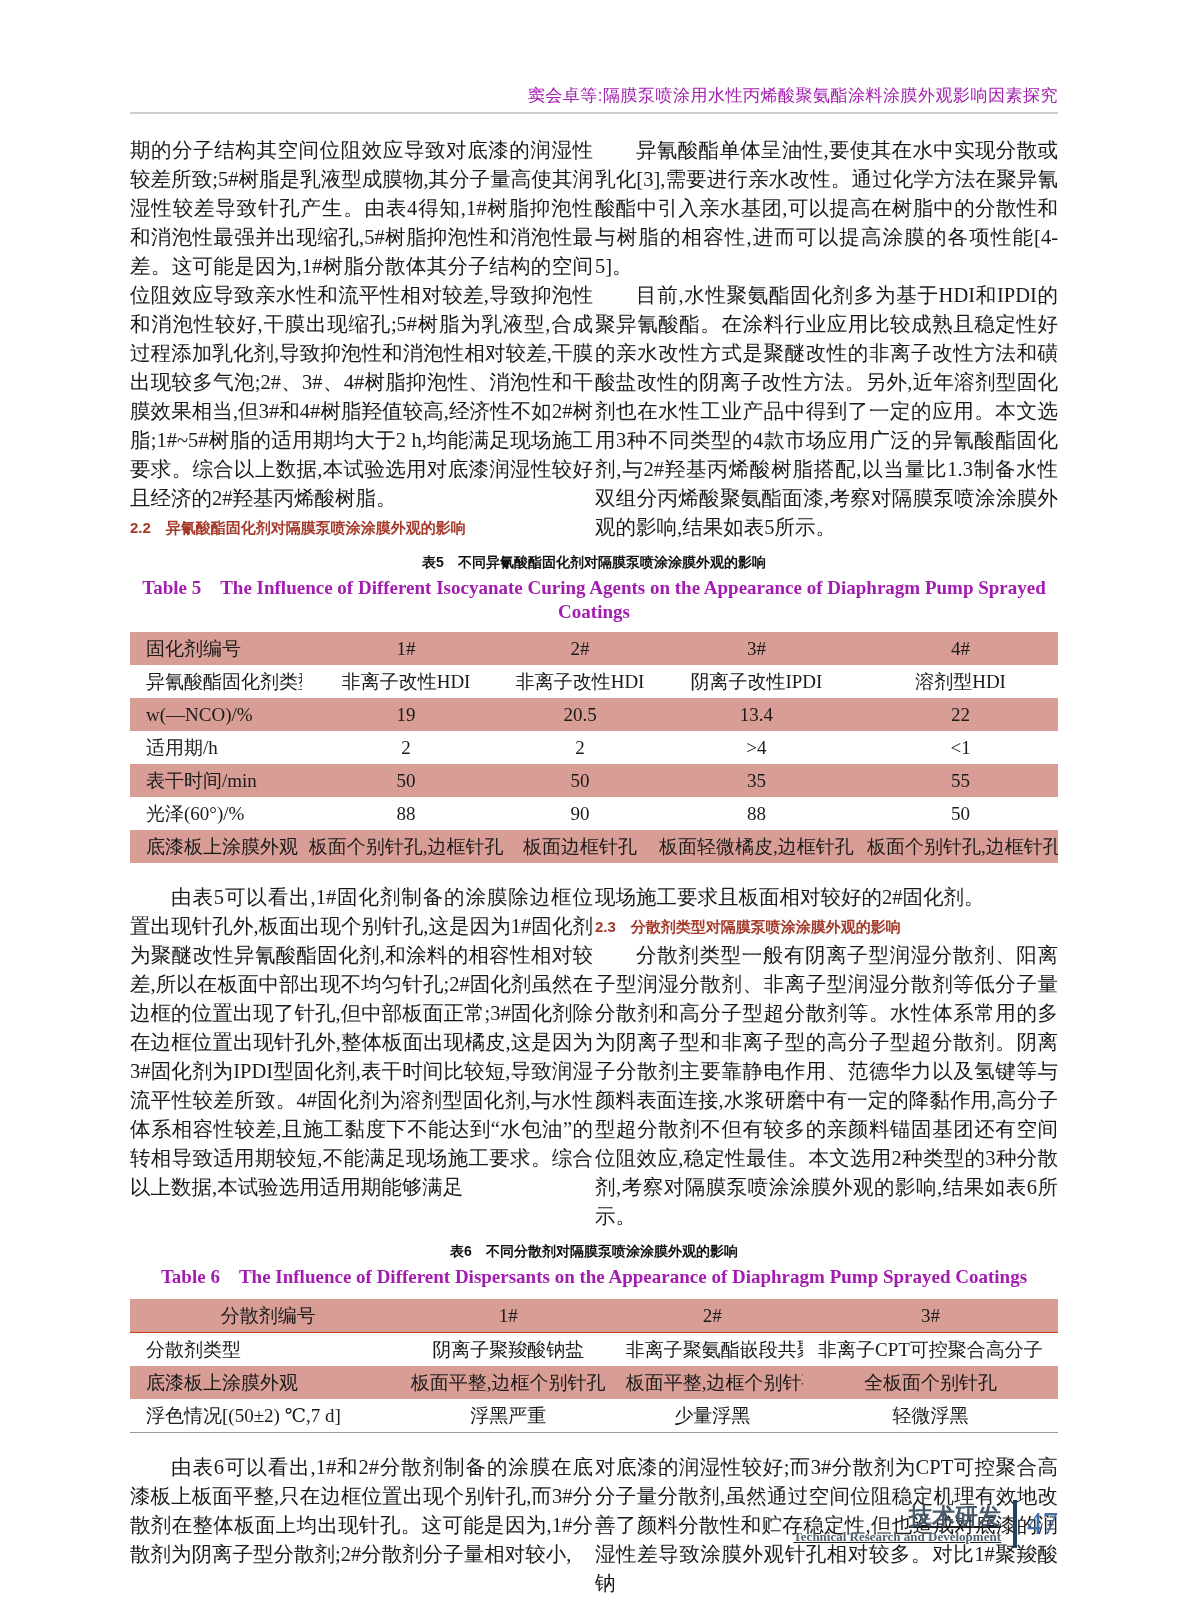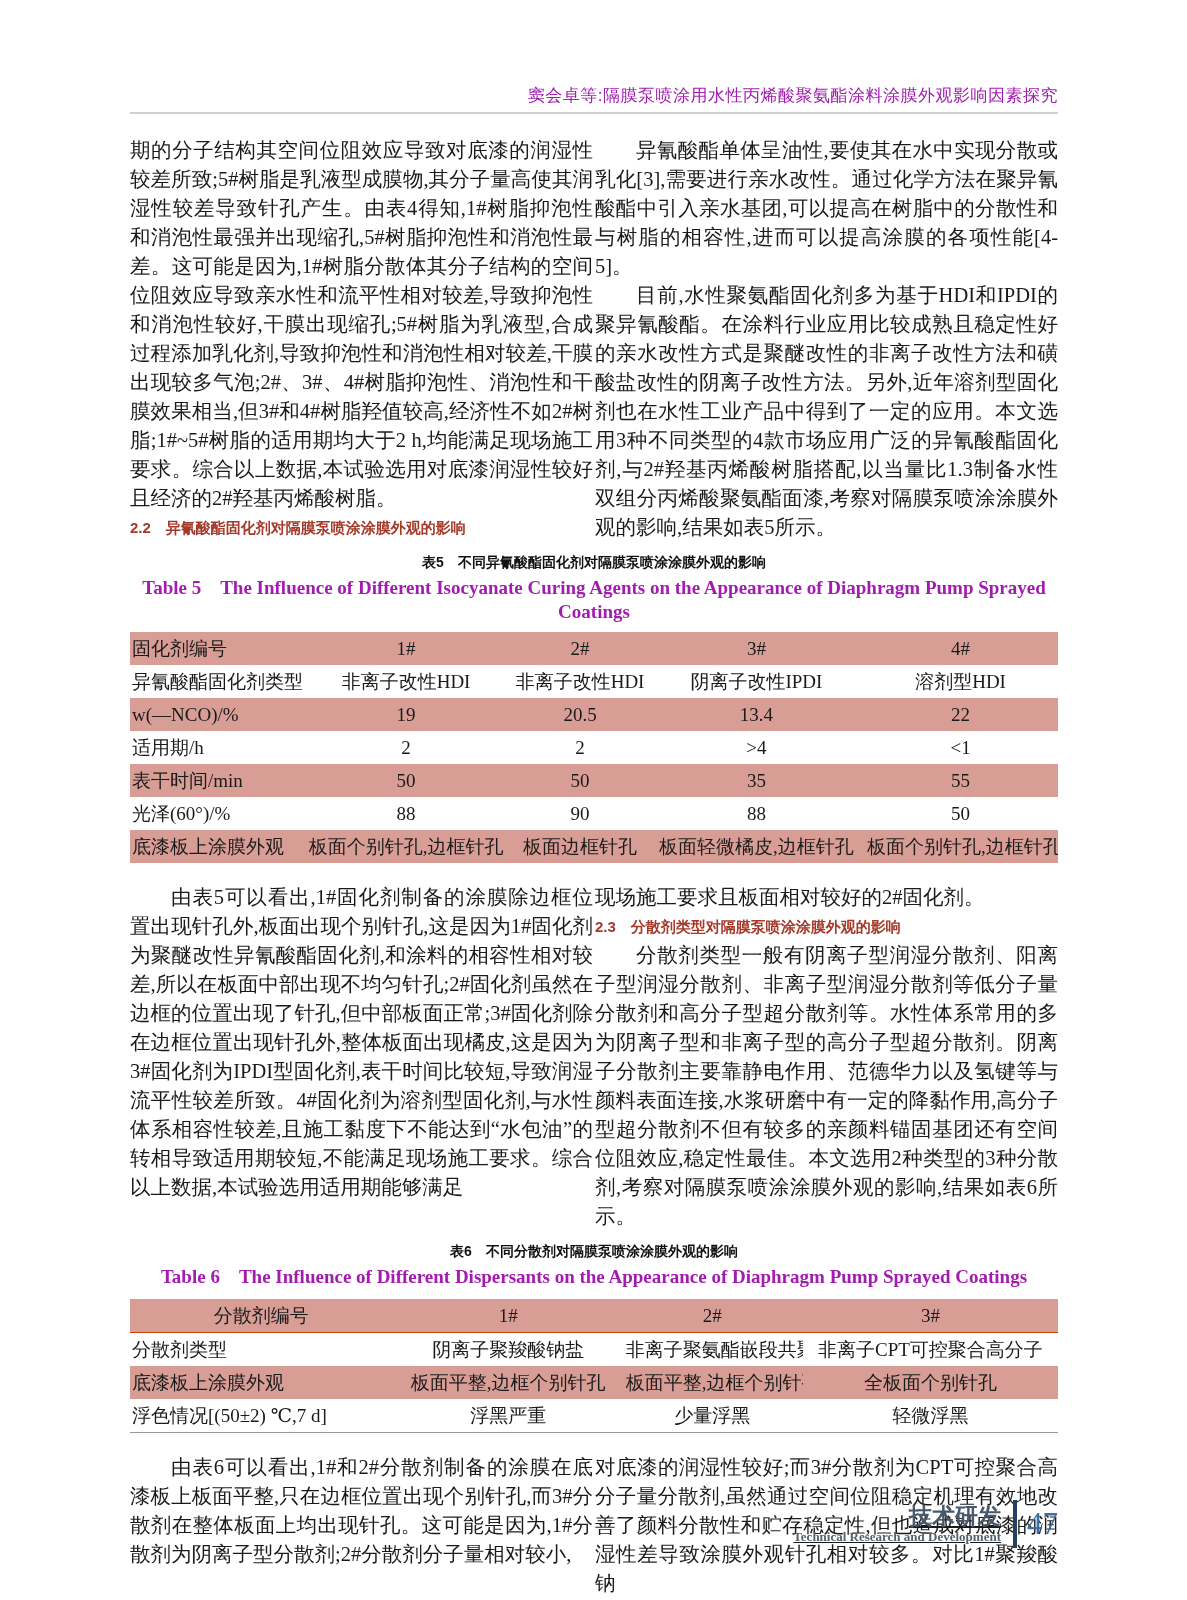--- a/index.html
+++ b/index.html
@@ -84,21 +84,21 @@
   table.data td{
     height:31px;
     padding:1px 4px;
     text-align:center;
     vertical-align:middle;
     overflow:hidden;
     white-space:nowrap;
   }
   table.data td.lbl{
     text-align:left;
-    padding-left:2px;
+    padding-left:16px;
   }
   table.data td.lbl-center{
     text-align:center;
   }
   tr.pink{background:#d89e96;}
   table.t6{border-bottom:1.5px solid #9a9a9a;}
   table.t6 tr.pink.hdr{border-bottom:1px solid #c2410c;}
   .mid-gap{margin-top:20px;}
   
   .footer{

